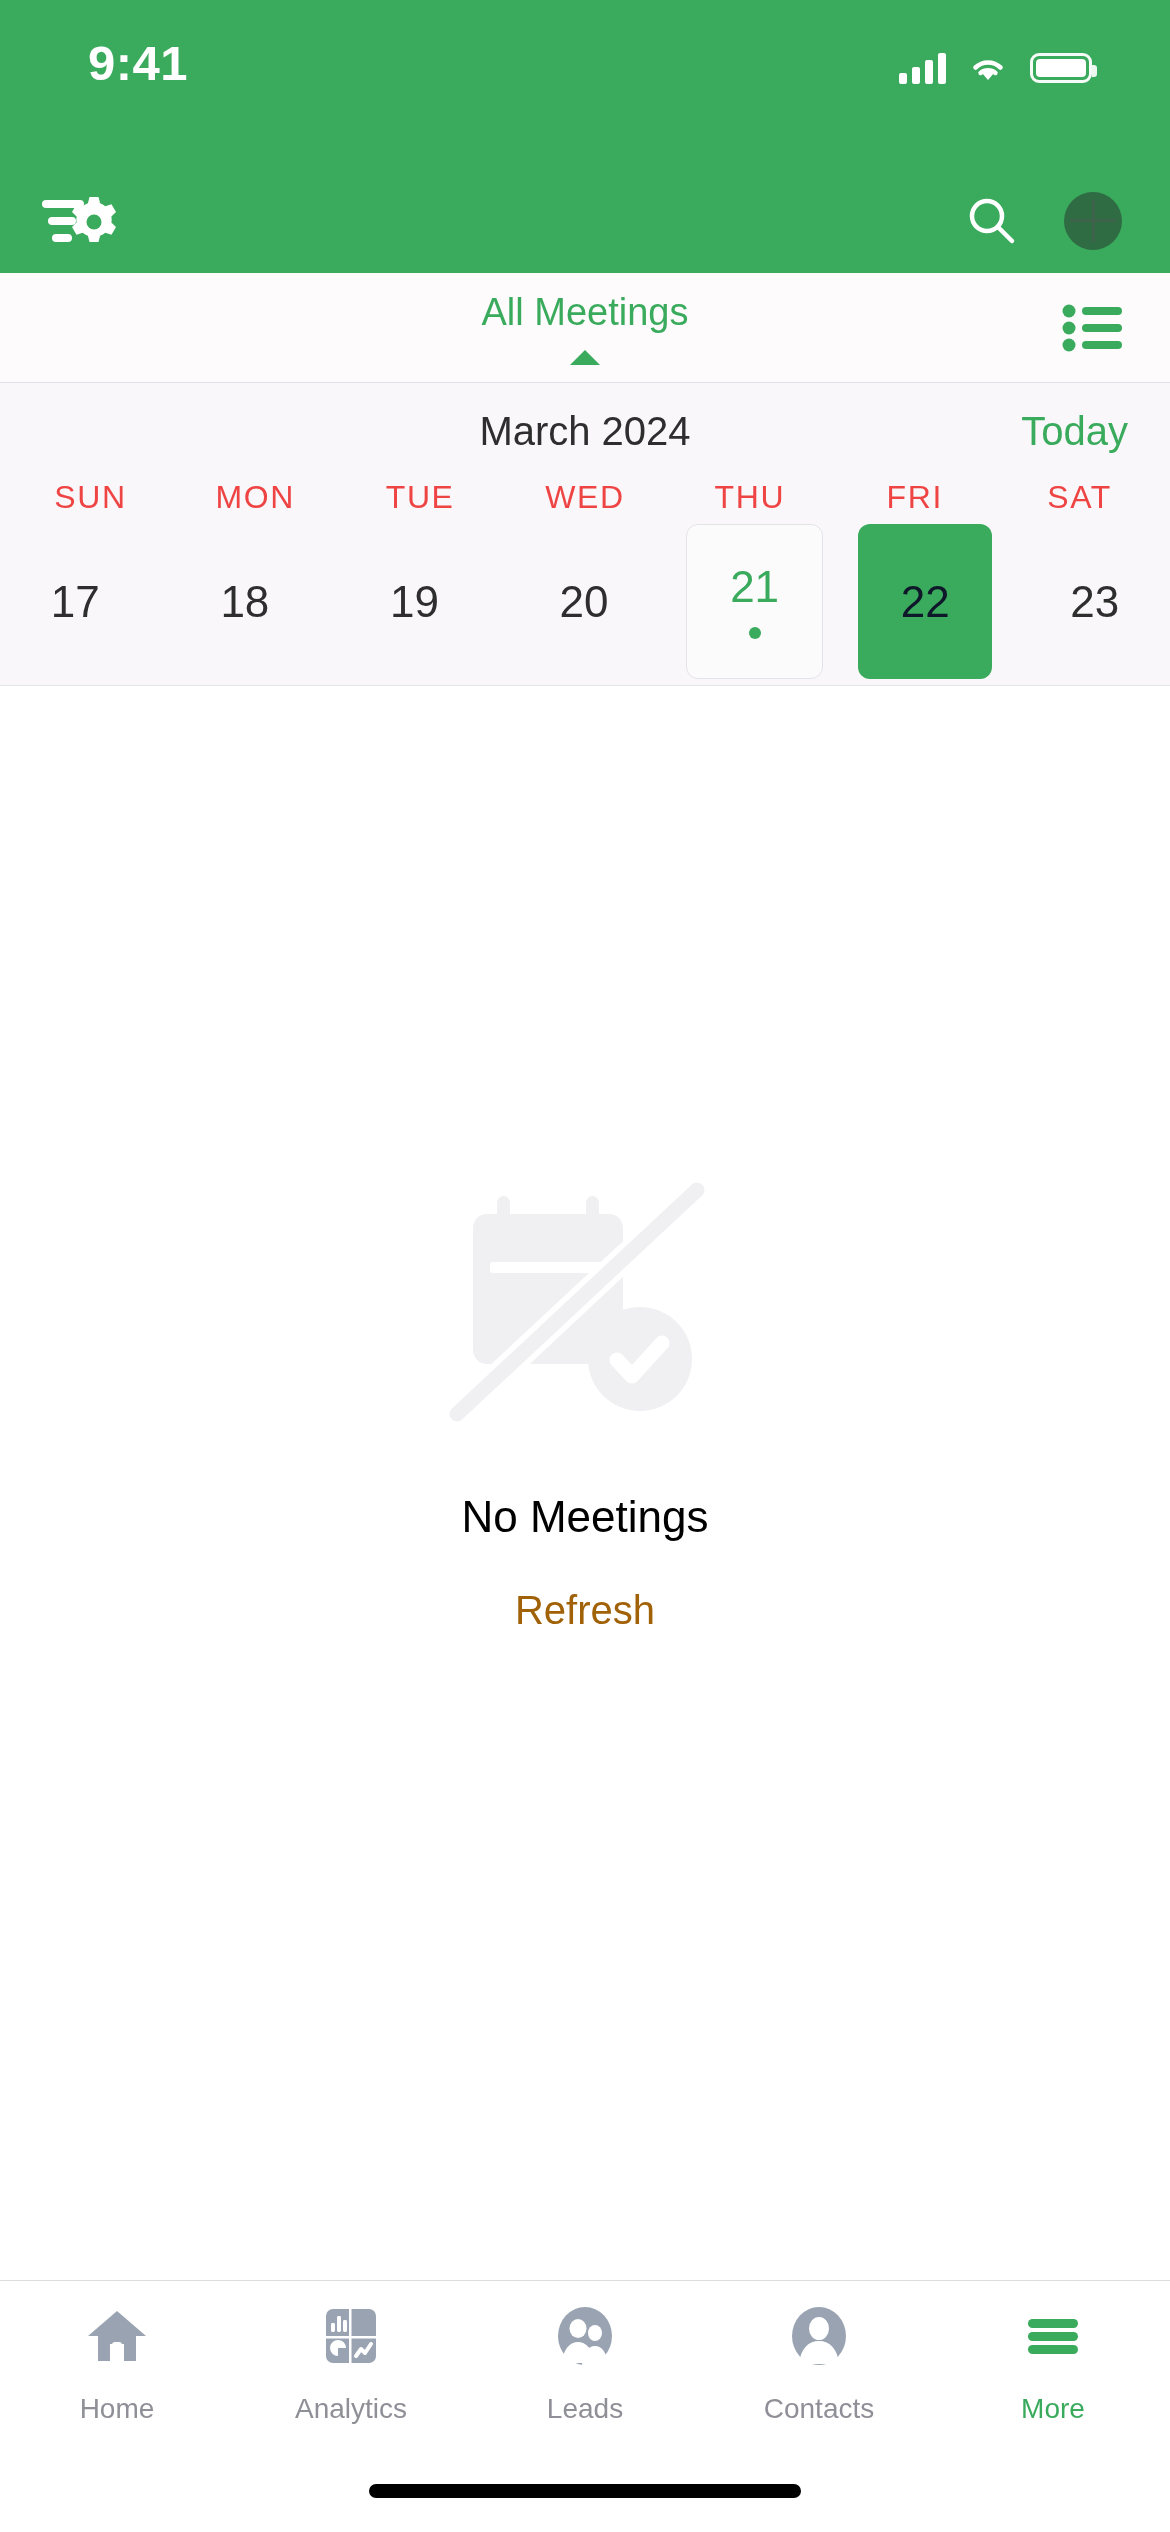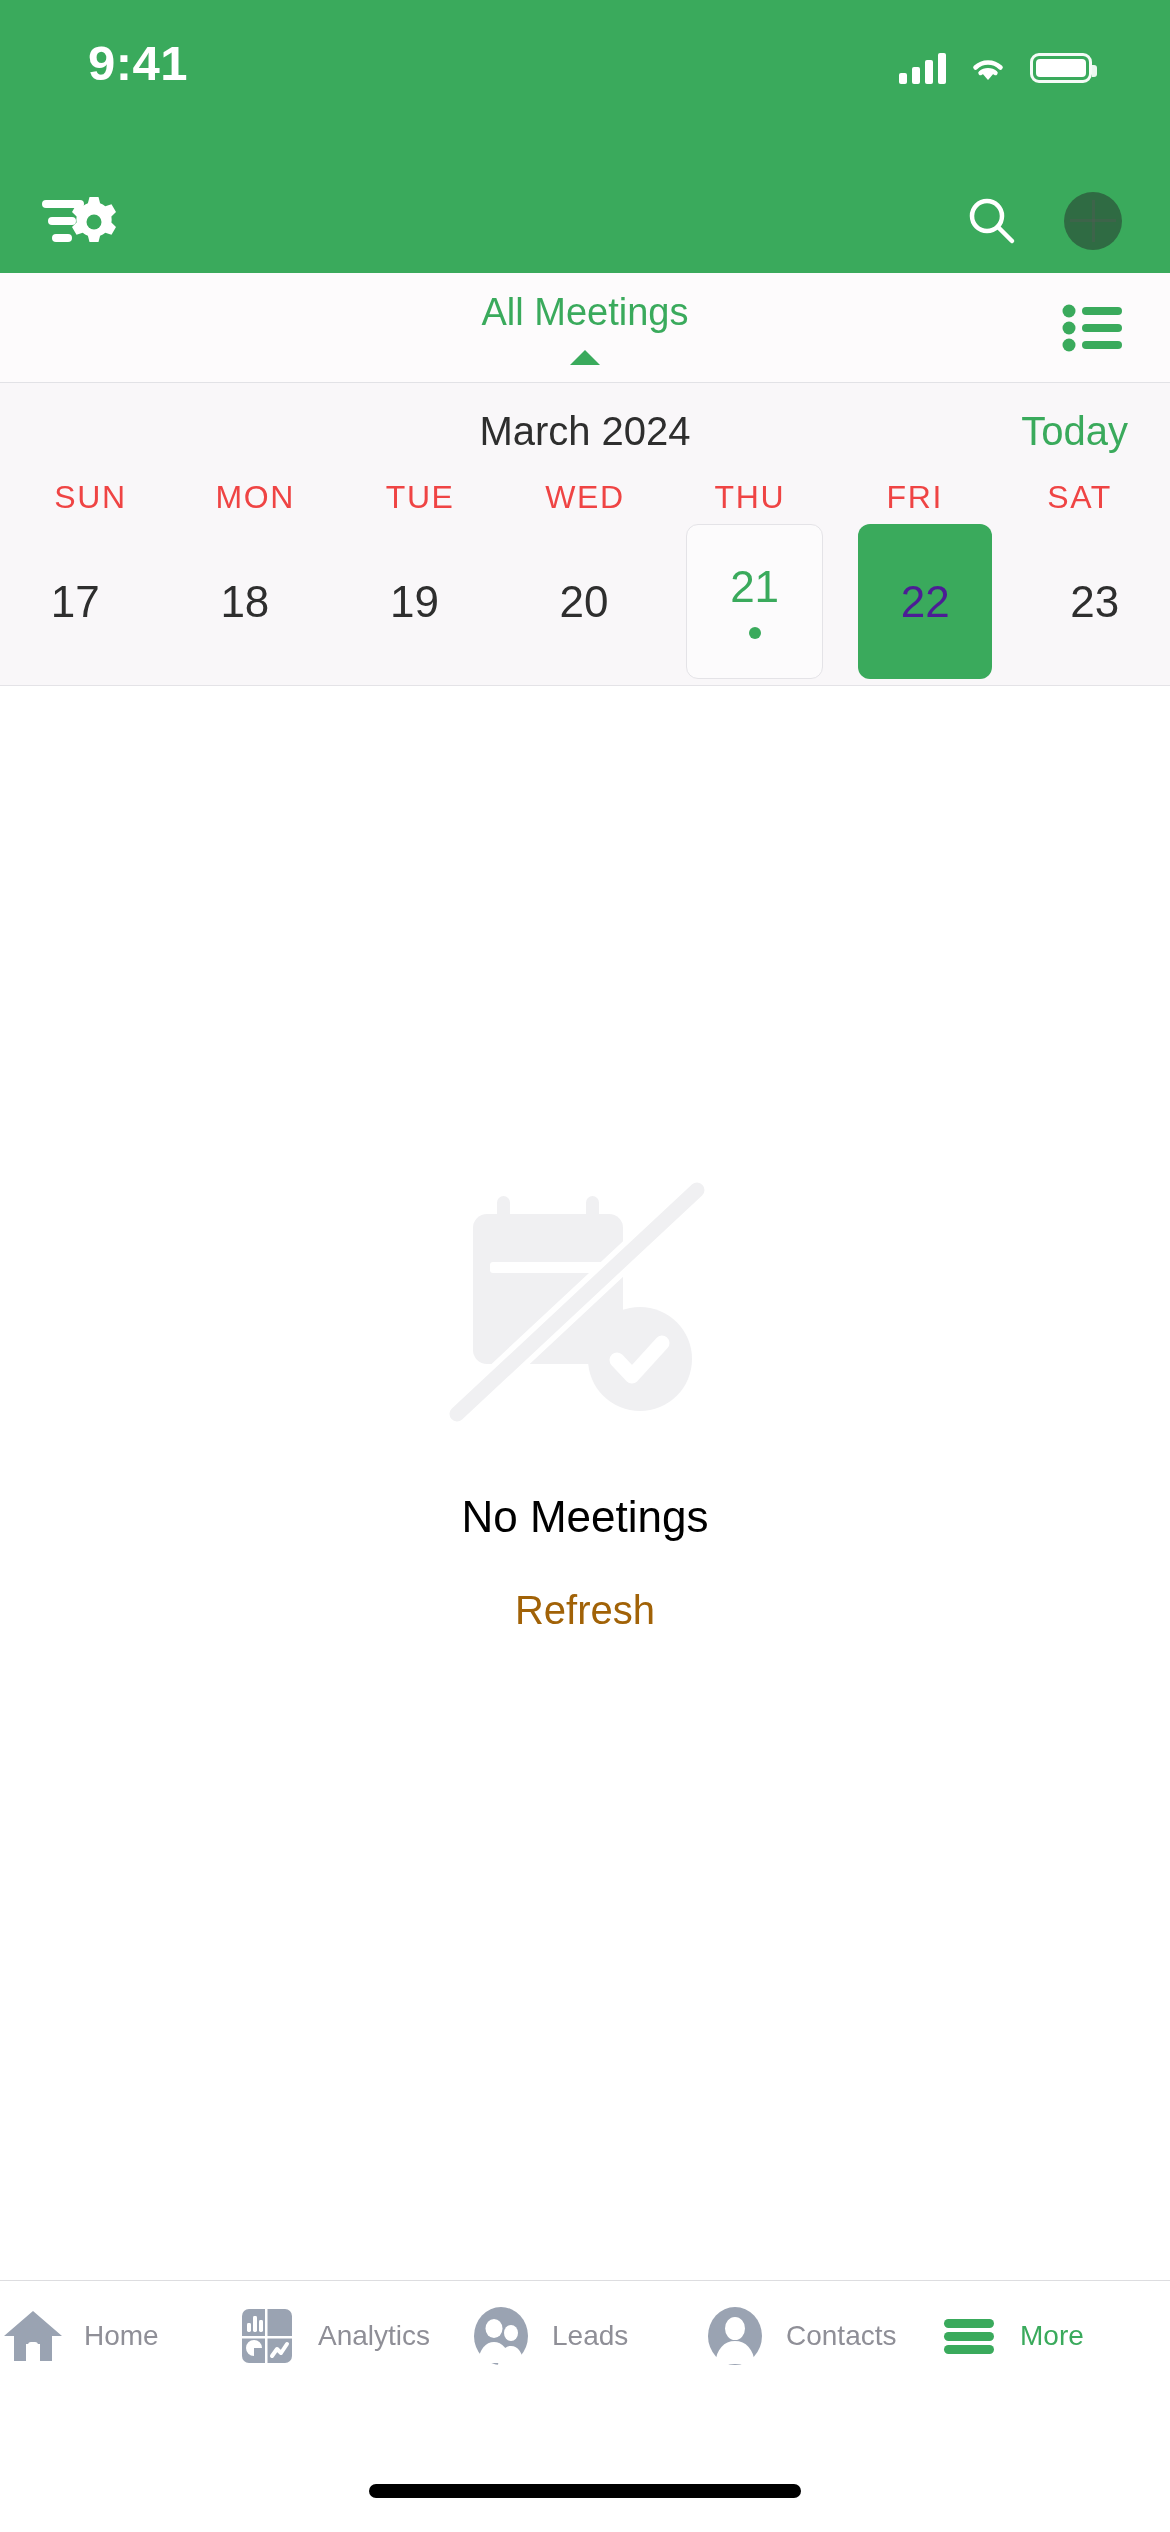--- a/index.html
+++ b/index.html
@@ -75,35 +75,35 @@
   .cal-days { display:flex; padding:8px 8px 0;gap:35px; }
   .cal-cell {
     flex:1; height:155px; display:flex; flex-direction:column; align-items:center; justify-content:center;
     border-radius:12px; position:relative;
   }
   .cal-num { font-size:44px; color:#2E2E2E; line-height:1; }
   .cal-cell.today { border:1px solid #E4E3E7; background:#FCFBFC; }
   .cal-cell.today .cal-num { color:#3AAA5C; }
   .cal-dot { width:12px; height:12px; border-radius:50%; background:#3AAA5C; margin-top:18px; }
   .cal-cell.selected { background:#3AAA5C; }
-  .cal-cell.selected .cal-num { color:#4c1d95; }
+  .cal-cell.selected .cal-num { color:#0f172a; }
 
   
   .content { flex:1 1 auto; background:#ffffff; display:flex; flex-direction:column; align-items:center; justify-content:center; position:relative; }
   .empty-wrap { display:flex; flex-direction:column; align-items:center; transform:translateY(-80px); }
   .empty-ill { width:300px; height:270px; }
   .empty-title { margin-top:48px; font-size:44px; color:#000000; font-weight:400; }
   .empty-action { margin-top:46px; font-size:40px; color:#a16207; font-weight:400; }
 
   
   .tabbar {
     flex:0 0 auto; height:160px; background:#FFFFFF; border-top:1px solid #DDDDE0;
     display:flex; align-items:flex-start; padding-top:22px;
   }
-  .tab { flex:1; display:flex; flex-direction:row; align-items:center; gap:18px; }
+  .tab { flex:1; display:flex; flex-direction:column; align-items:center; gap:24px; }
   .tab-icon { width:66px; height:66px; display:flex; align-items:center; justify-content:center; }
   .tab-label { font-size:28px; color:#8F8F97; }
   .tab.active .tab-label { color:#3AAA5C; }
 
   
   .home-indicator-area { flex:0 0 auto; height:92px; background:#ffffff; display:flex; align-items:center; justify-content:center; }
   .home-bar { width:432px; height:14px; border-radius:7px; background:#000000; margin-top:10px; }
 </style>
 </head>
 <body>

